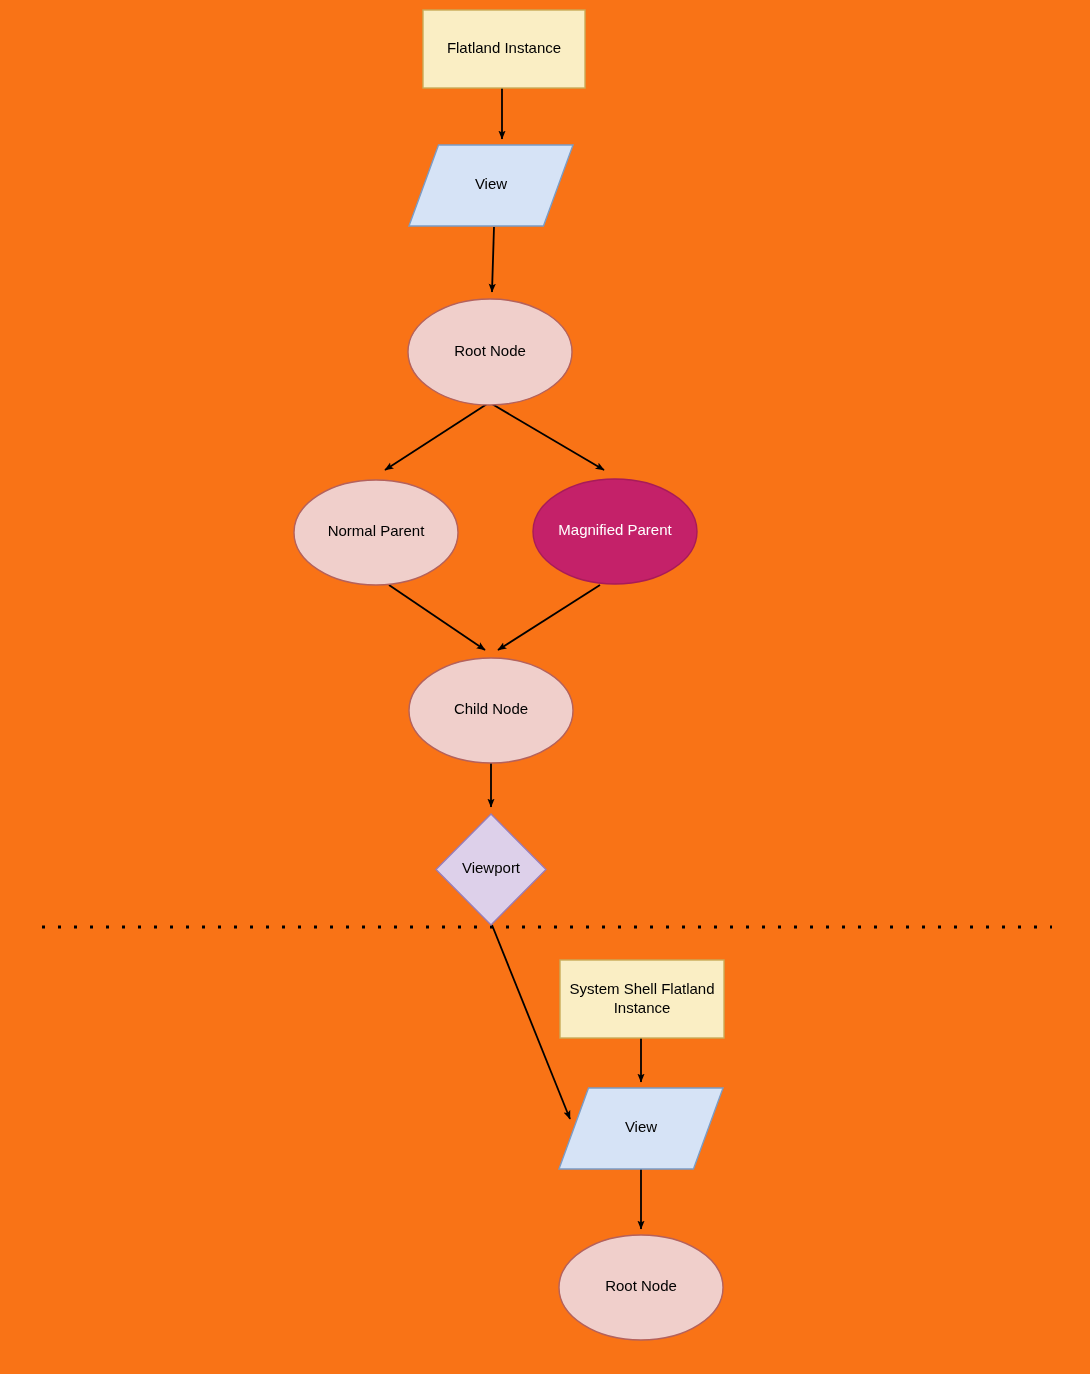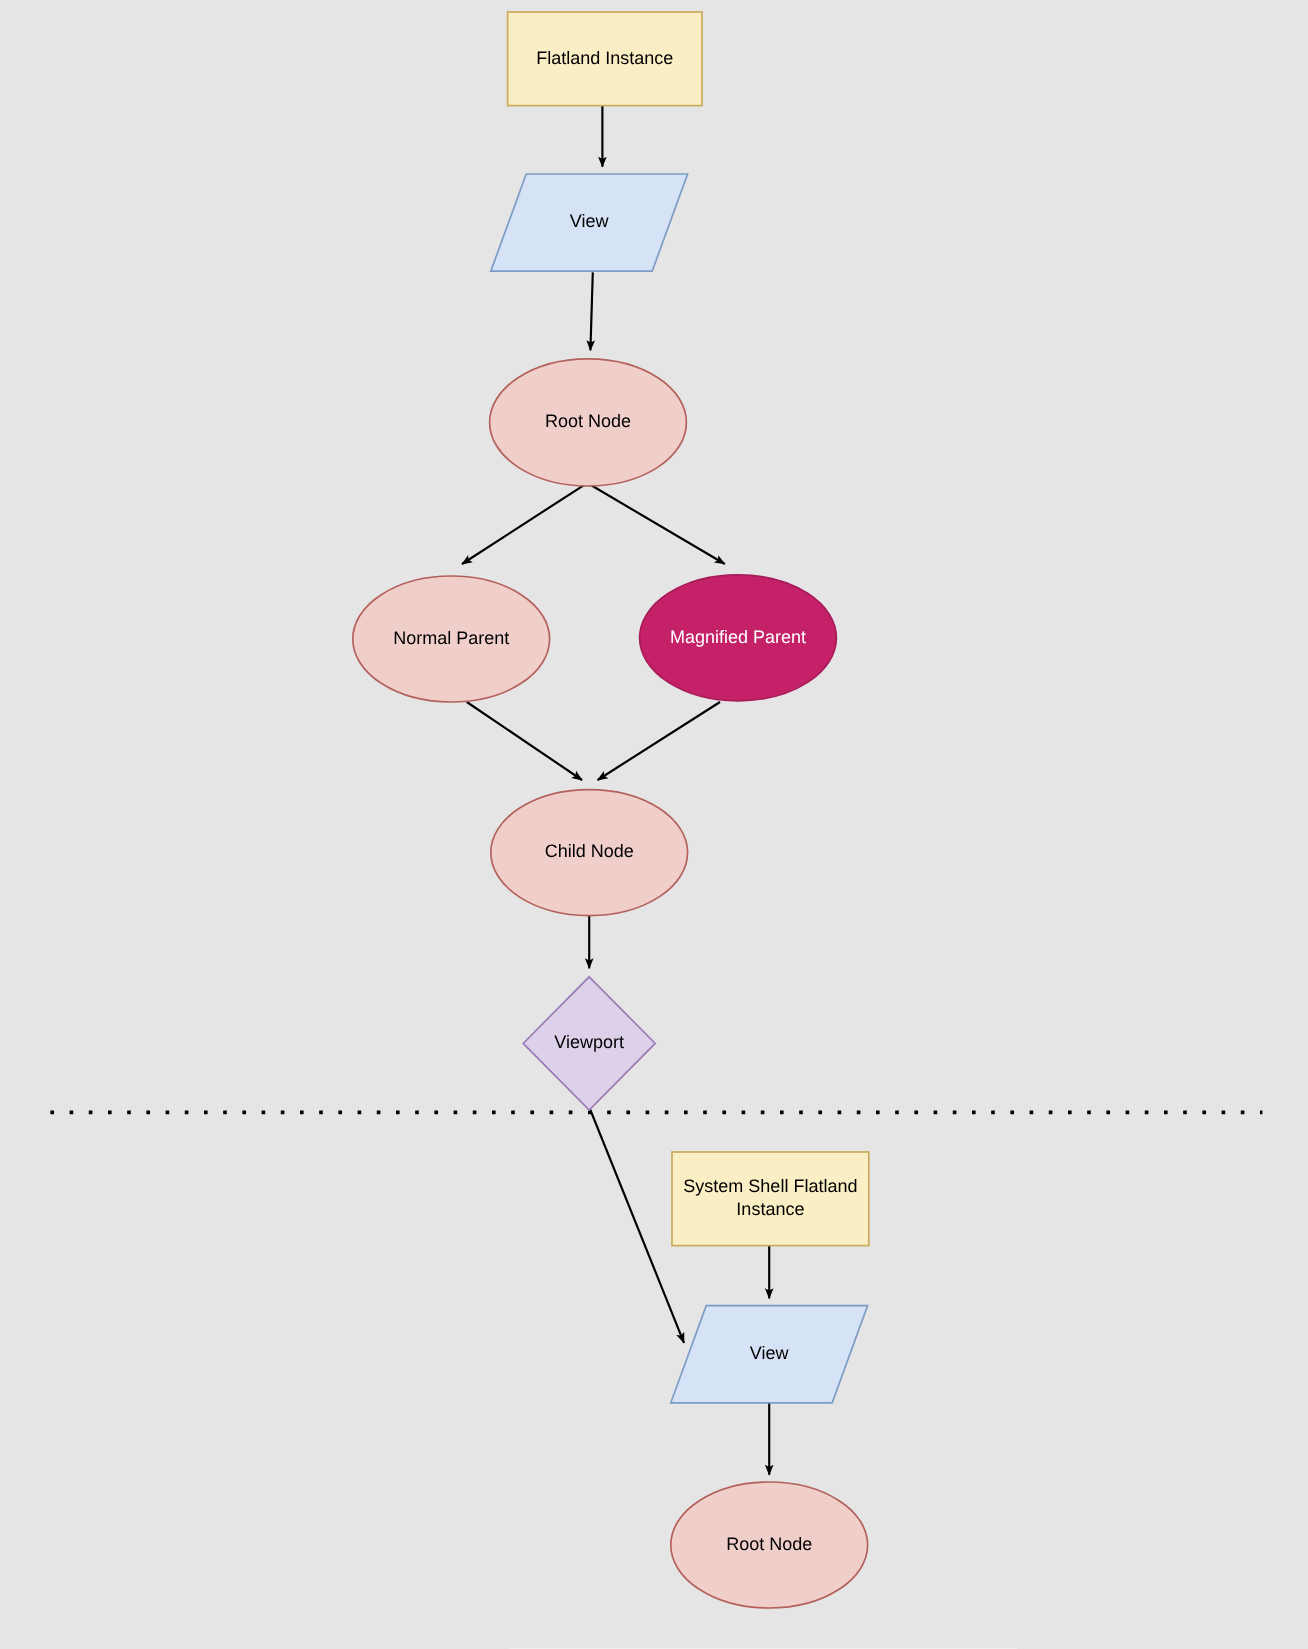--- a/index.html
+++ b/index.html
@@ -7,21 +7,21 @@
     padding: 0;
     background: #ffffff;
   }
   body {
     font-family: "Liberation Sans", sans-serif;
   }
   #canvas {
     position: relative;
     width: 1090px;
     height: 1374px;
-    background: #e5e5e5;
+    background: #f97316;
     overflow: hidden;
   }
   #diagram-svg {
     position: absolute;
     left: 0;
     top: 0;
     width: 1090px;
     height: 1374px;
   }
   .node-label {

